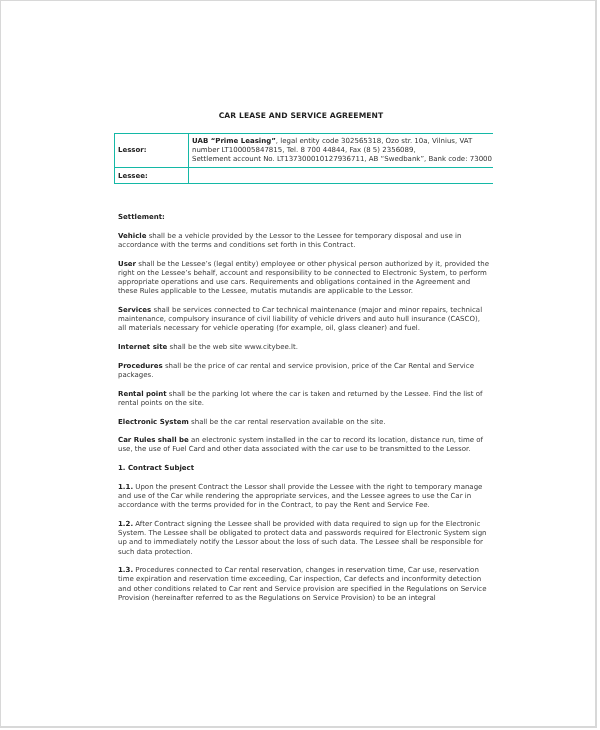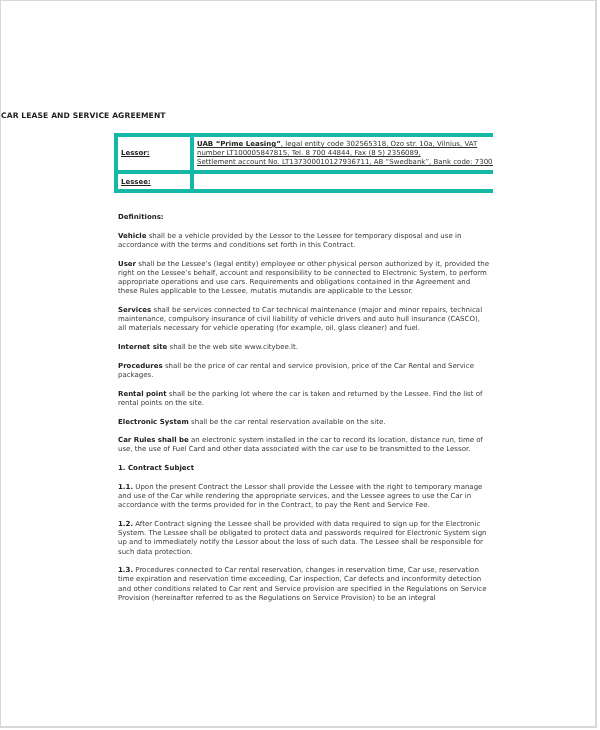--- a/index.html
+++ b/index.html
@@ -6,28 +6,28 @@
   body {
     width: 600px; height: 730px; background: #ffffff; overflow: hidden;
     font-family: "DejaVu Sans", sans-serif; color: #333;
   }
   .page {
     position: relative; width: 597px; height: 728px;
     border: 1px solid #d8d8d8; border-bottom-width: 2px; border-right-width: 2px;
     box-sizing: border-box; background: #fff; overflow: hidden;
   }
   .title {
-    position: absolute; left: 0; width: 600px; top: 110px; 
+    position: absolute; left: 0; width: 600px; top: 110px; text-align: center;
     font-size: 7.6px; font-weight: bold; color: #222; letter-spacing: 0.1px;
   }
   table.parties {
     position: absolute; left: 113px; top: 132px; width: 390px;
     border-collapse: collapse; font-size: 7px; color: #333;
   }
-  table.parties td { border: 4px solid #14b8a6; padding: 0 3px; vertical-align: middle; text-decoration: underline; }
+  table.parties td { border: 1px solid #14b8a6; padding: 0 3px; vertical-align: middle; }
   table.parties td.lbl { width: 67px; font-weight: bold; color: #222; }
   .r1 td { height: 33px; line-height: 9px; }
   .r2 td { height: 15px; margin-left: 8px; }
   .r3 td { height: 16px; }
   .b { font-weight: bold; color: #222; }
   .clip { position: absolute; left: 492px; top: 128px; width: 108px; height: 80px; background: #fff; }
   .body-text {
     position: absolute; left: 117px; top: 212px; width: 372px;
     font-size: 7px; line-height: 9.2px; color: #3a3a3a;
   }
@@ -49,21 +49,21 @@
     </tr>
     <tr class="r2">
       <td class="lbl">Lessee:</td>
       <td colspan="3"></td>
     </tr>
   </tbody>
     </table>
   <div class="clip"></div>
 
   <div class="body-text">
-    <p class="heading">Definitions:</p>
+    <p class="heading">Settlement:</p>
 
     <p><span class="b">Vehicle</span><span> shall be a vehicle provided by the Lessor to the Lessee for temporary disposal and use in accordance with the terms and conditions set forth in this Contract.</span></p>
     <p><span class="b">User</span><span> shall be the Lessee’s  (legal entity) employee or other physical person authorized by it, provided  the right on the Lessee’s behalf, account and responsibility to be connected to Electronic System, to perform appropriate operations and use cars. Requirements and obligations contained in the Agreement and these Rules applicable to the Lessee, mutatis mutandis are applicable to the Lessor.</span></p>
     <p><span class="b">Services</span><span> shall be services connected to Car technical maintenance (major and minor repairs, technical maintenance, compulsory insurance of civil liability of vehicle drivers and auto hull insurance (CASCO), all materials necessary for vehicle operating (for example, oil, glass cleaner) and fuel.</span></p>
     <p><span class="b">Internet site</span><span> shall be the web site www.citybee.lt.</span></p>
     <p><span class="b">Procedures</span><span> shall be the price of car rental and service provision, price of the Car Rental and Service packages.</span></p>
     <p><span class="b">Rental point</span><span> shall be the parking lot where the car is taken and returned by the Lessee. Find the list of rental points on the site.</span></p>
     <p><span class="b">Electronic System</span><span> shall be the car rental reservation available on the site.</span></p>
     <p><span class="b">Car Rules shall be</span><span> an electronic system installed in the car to record its location, distance run, time of use, the use of Fuel Card and other data associated with the car use to be transmitted to the Lessor.</span></p>
 

